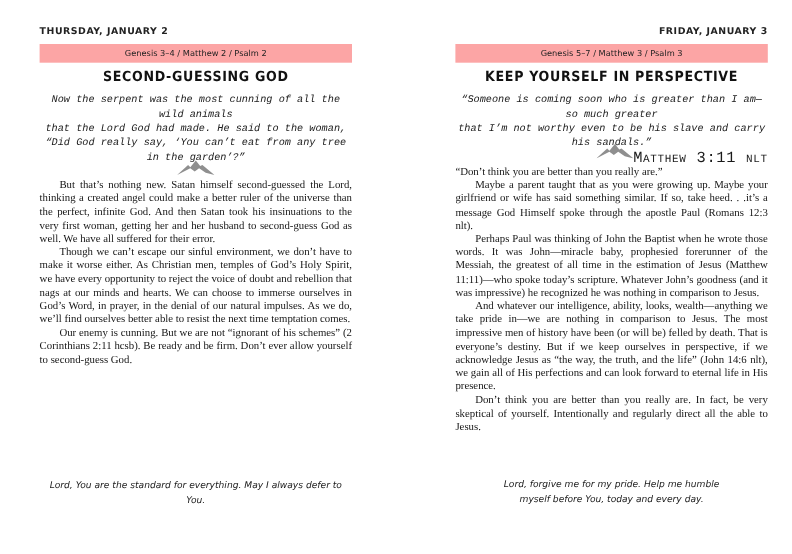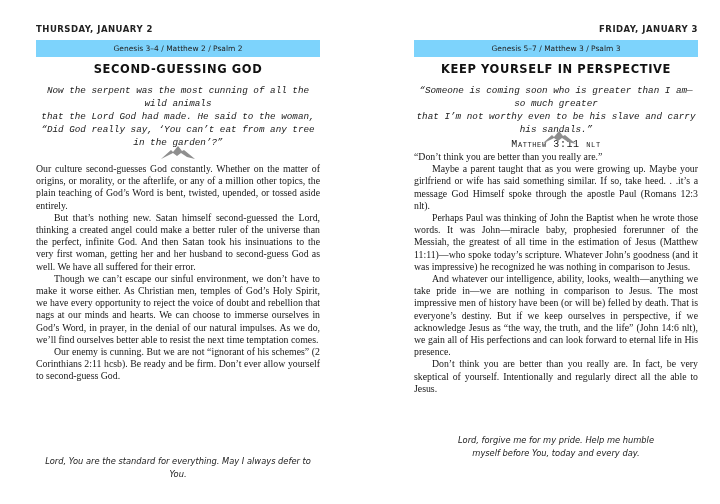--- a/index.html
+++ b/index.html
@@ -13,40 +13,40 @@
 
   .dayhead {
     position: absolute; top: 24px; font-family: "DejaVu Sans", sans-serif;
     font-size: 8.5px; font-weight: bold; letter-spacing: 0.5px; color: #222;
   }
   .left .dayhead { left: 0; }
   .right .dayhead { right: 0; }
 
   .readings {
     position: absolute; top: 40px; left: 0; width: 284px; height: 17px;
-    background: #7dd3fc; text-align: center; line-height: 17px;
+    background: #fca5a5; text-align: center; line-height: 17px;
     font-family: "DejaVu Sans", sans-serif; font-size: 7.5px; color: #222;
   }
 
   .title {
     position: absolute; top: 62px; left: 0; width: 284px; text-align: center;
     font-family: "DejaVu Sans", sans-serif; font-weight: bold; font-size: 11.5px;
     letter-spacing: 0.6px; color: #111; transform: scaleY(1.1);
   }
 
   .verse {
     position: absolute; left: 0; width: 284px; text-align: center;
     font-family: Liberation Mono, monospace; font-style: italic; font-size: 9.3px;
     line-height: 13px; color: #1a1a1a;
   }
   .left .verse { top: 84px; }
   .right .verse { top: 84px; }
   .verse .ref {
-    font-style: normal; font-variant: small-caps; font-size: 10px;
-    letter-spacing: 0.6px; display: block;
+    font-style: normal; font-variant: small-caps; font-size: 14px;
+    letter-spacing: 0.6px; display: block; text-align: right;
   }
   .right .verse .ref { margin-top: 2px; }
 
   .mountain { position: absolute; width: 34px; height: 14px; }
   .left .mountain { left: 125px; top: 145px; }
   .right .mountain { left: 128px; top: 130px; }
 
   .body {
     position: absolute; left: 0; width: 284px;
     font-family: "Liberation Serif", serif; font-size: 9.8px; line-height: 12.2px;
@@ -55,41 +55,40 @@
   .left .body { top: 163px; }
   .right .body { top: 151px; }
   .body p { margin: 0; text-indent: 18px; }
   .body p.first { text-indent: 0; }
 
   .prayer {
     position: absolute; left: 0; width: 284px; text-align: center;
     font-family: "DejaVu Sans", sans-serif; font-style: italic; font-size: 8.3px;
     line-height: 13px; color: #1a1a1a;
   }
-  .left .prayer { top: 455px; text-align: center; }
+  .left .prayer { top: 435px; text-align: center; }
   .right .prayer { top: 434px; }
   .prayer span { display: block; }
 </style>
 </head>
 <body>
 
 <div class="page left">
   <div class="dayhead">THURSDAY, JANUARY 2</div>
   <div class="readings">Genesis 3–4 / Matthew 2 / Psalm 2</div>
   <div class="title">SECOND-GUESSING GOD</div>
   <div class="verse">
     <span style="display:block">Now the serpent was the most cunning of all the wild animals</span>
     <span style="display:block">that the Lord God had made. He said to the woman,</span>
     <span style="display:block">“Did God really say, ‘You can’t eat from any tree in the garden’?”</span>
   </div>
   <svg class="mountain" viewBox="0 0 34 14">
     <path d="M0 14 L10 5 L12 7 L17 1 L21 6 L23 5 L34 14 L26 12 L20 8 L16 11 L12 8 Z" fill="#8f8f8f"></path>
   </svg>
   <div class="body">
-    <p class="first">Our culture second-guesses God constantly. Whether on the matter of origins, or morality, or the afterlife, or any of a million other topics, the plain teaching of God’s Word is bent, twisted, upended, or tossed aside entirely.</p>
     <p>But that’s nothing new. Satan himself second-guessed the Lord, thinking a created angel could make a better ruler of the universe than the perfect, infinite God. And then Satan took his insinuations to the very first woman, getting her and her husband to second-guess God as well. We have all suffered for their error.</p>
     <p>Though we can’t escape our sinful environment, we don’t have to make it worse either. As Christian men, temples of God’s Holy Spirit, we have every opportunity to reject the voice of doubt and rebellion that nags at our minds and hearts. We can choose to immerse ourselves in God’s Word, in prayer, in the denial of our natural impulses. As we do, we’ll find ourselves better able to resist the next time temptation comes.</p>
     <p>Our enemy is cunning. But we are not “ignorant of his schemes” (2 Corinthians 2:11 hcsb). Be ready and be firm. Don’t ever allow yourself to second-guess God.</p>
   </div>
   <div class="prayer">
     <span>Lord, You are the standard for everything. May I always defer to You.</span>
   </div>
 </div>
 
 <div class="page right">

